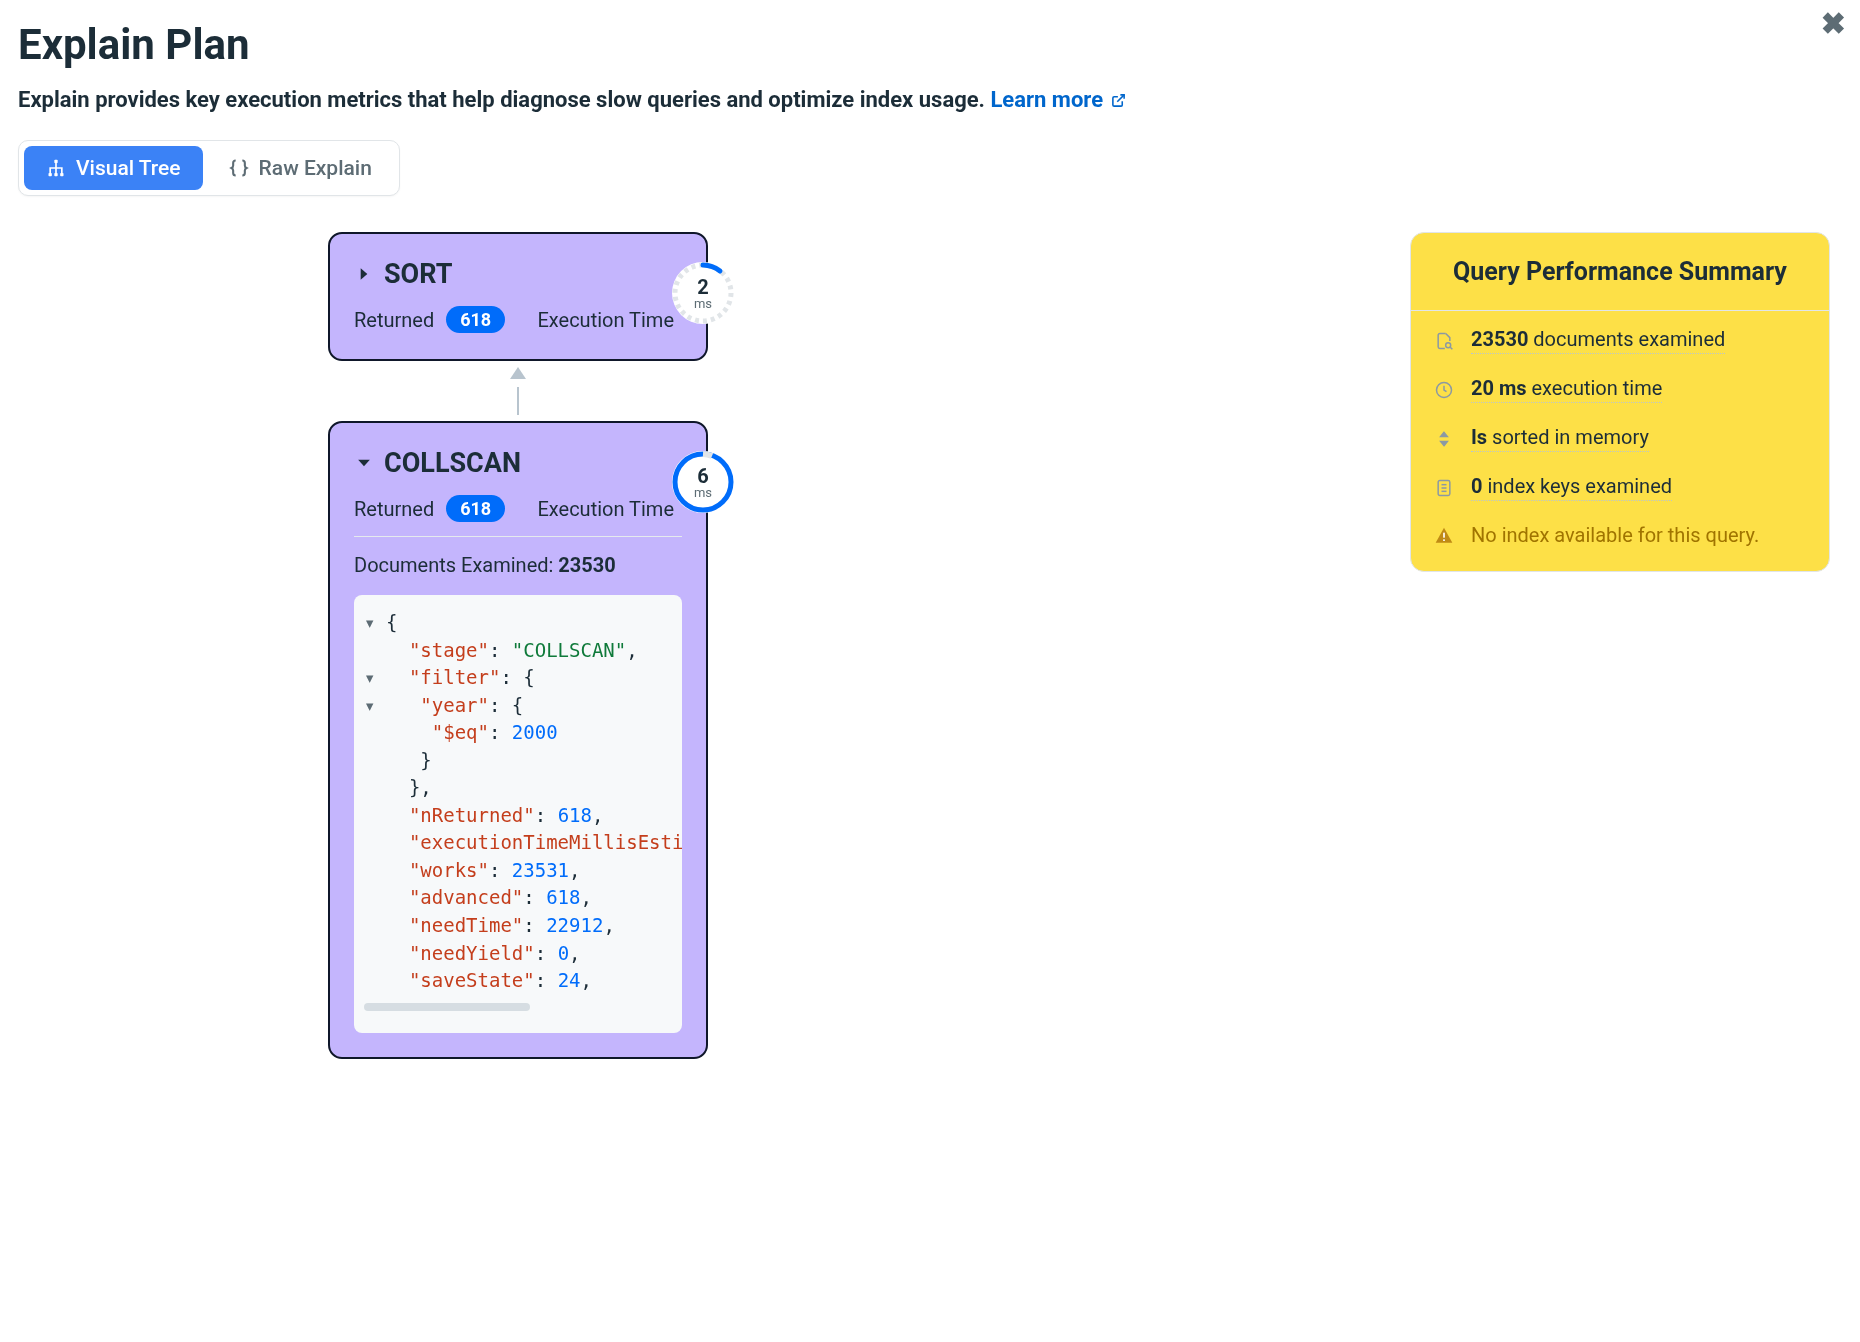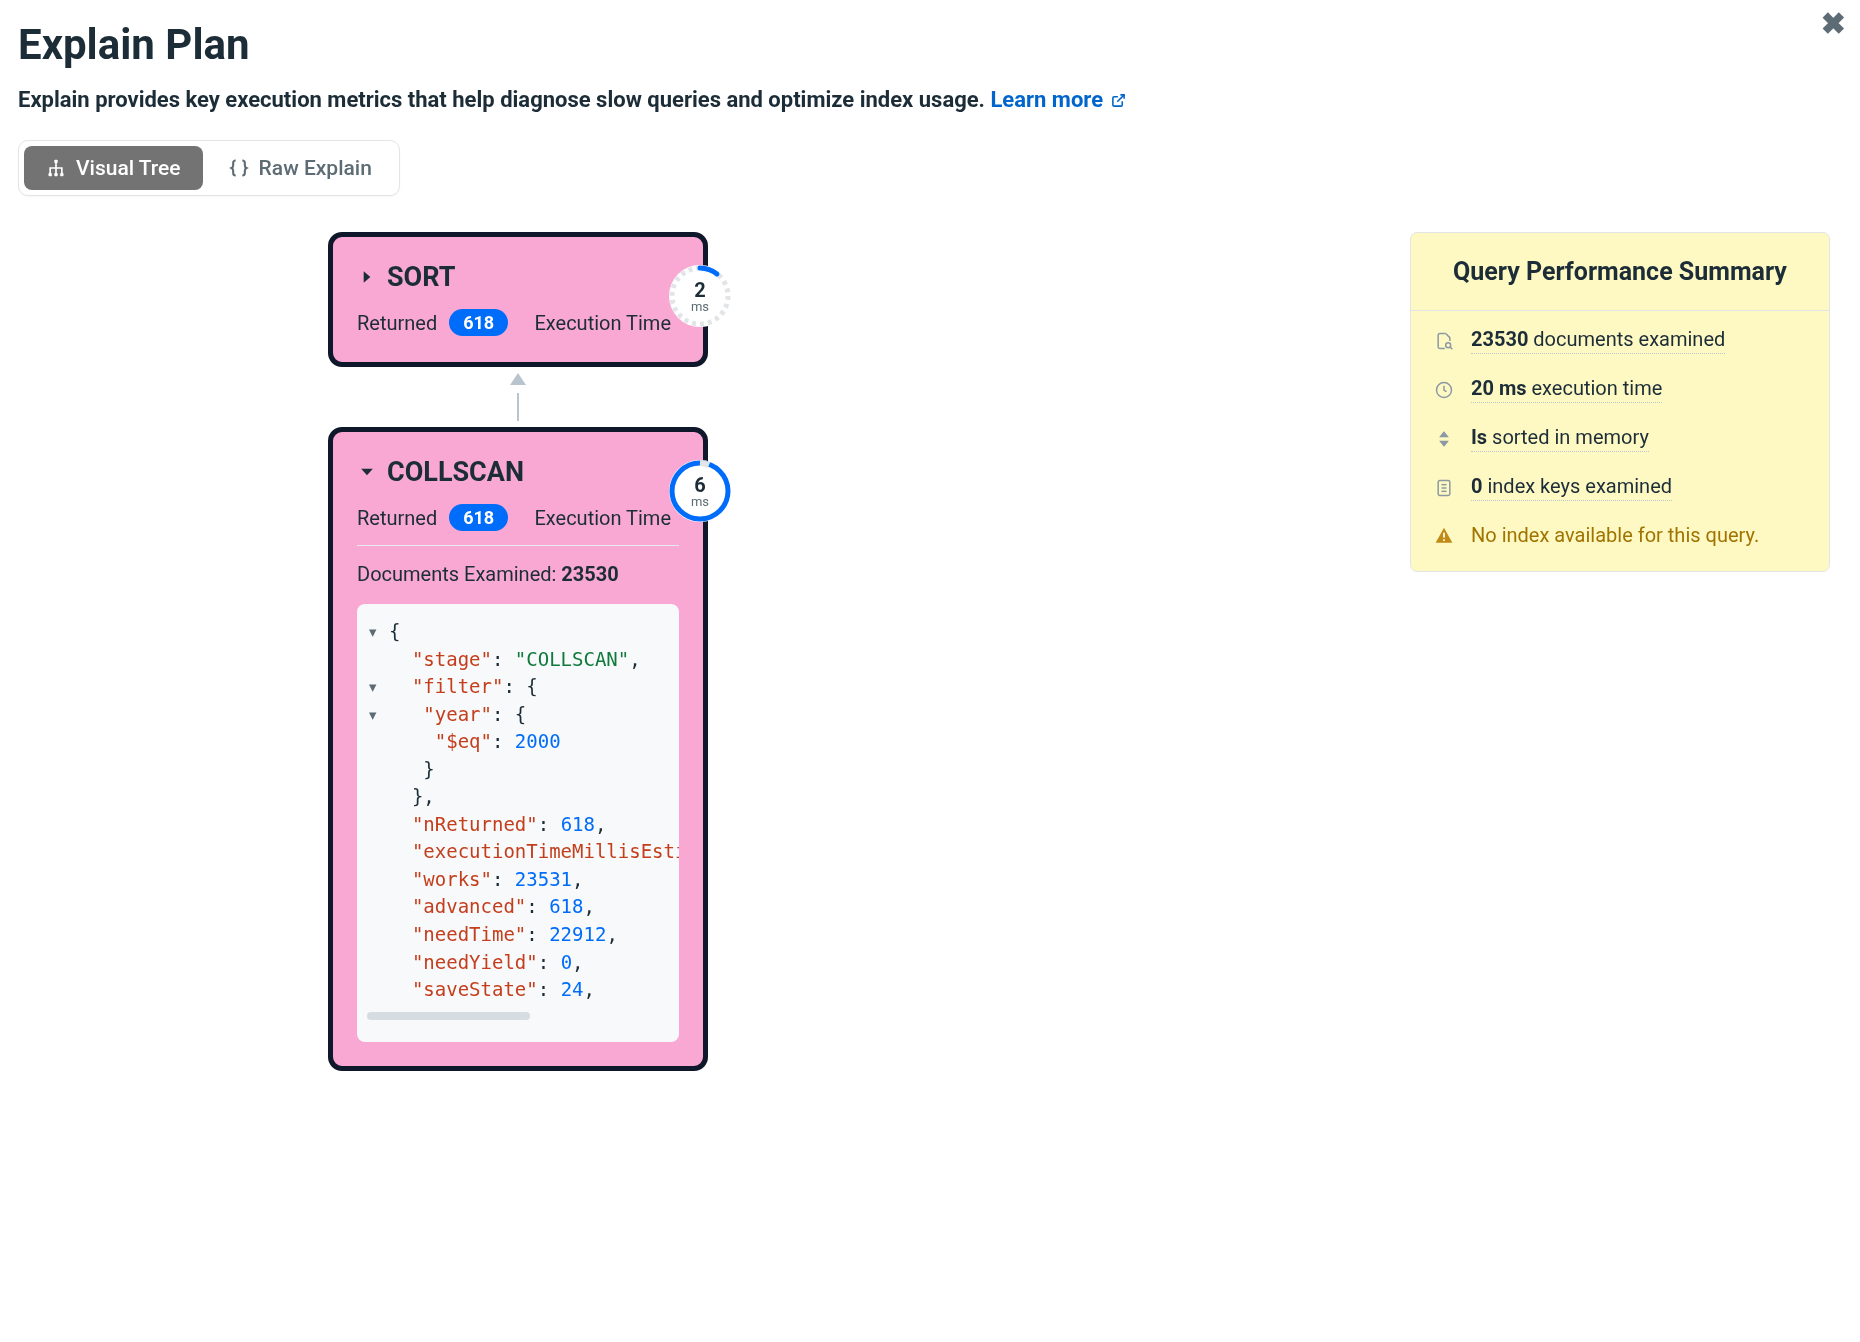--- a/index.html
+++ b/index.html
@@ -48,44 +48,44 @@
     align-items: center;
     gap: 10px;
     padding: 10px 22px;
     border-radius: 8px;
     font-size: 21px;
     font-weight: 500;
     cursor: pointer;
     color: #5d6c74;
   }
   .tab.active {
-    background: #737373;
+    background: #3b82f6;
     color: #fff;
   }
   .content-row {
     display: flex;
     gap: 40px;
     margin-top: 36px;
     align-items: flex-start;
   }
   .tree-col {
     flex: 0 0 auto;
     width: 600px;
     margin-left: 200px;
     display: flex;
     flex-direction: column;
     align-items: center;
   }
   .stage-card {
     position: relative;
     width: 380px;
-    border: 5px solid #0f172a;
+    border: 2px solid #0f172a;
     border-radius: 14px;
     padding: 24px;
-    background: #f9a8d4;
+    background: #c4b5fd;
   }
   .stage-header {
     display: flex;
     align-items: center;
     gap: 10px;
     font-size: 27px;
     font-weight: 700;
     color: #1c2d38;
     margin-bottom: 16px;
   }
@@ -167,22 +167,22 @@
   .json-scrollbar {
     height: 8px;
     background: #d6dde2;
     border-radius: 4px;
     width: 54%;
     margin-top: 8px;
   }
   .summary-card {
     width: 420px;
     border: 1px solid #e1e5e8;
-    border-radius: 7px;
-    background: #fef9c3;
+    border-radius: 14px;
+    background: #fde047;
     margin-left: auto;
     margin-right: 10px;
   }
   .summary-title {
     font-size: 25px;
     font-weight: 700;
     text-align: center;
     padding: 24px 20px;
     border-bottom: 1px solid #e1e5e8;
   }

